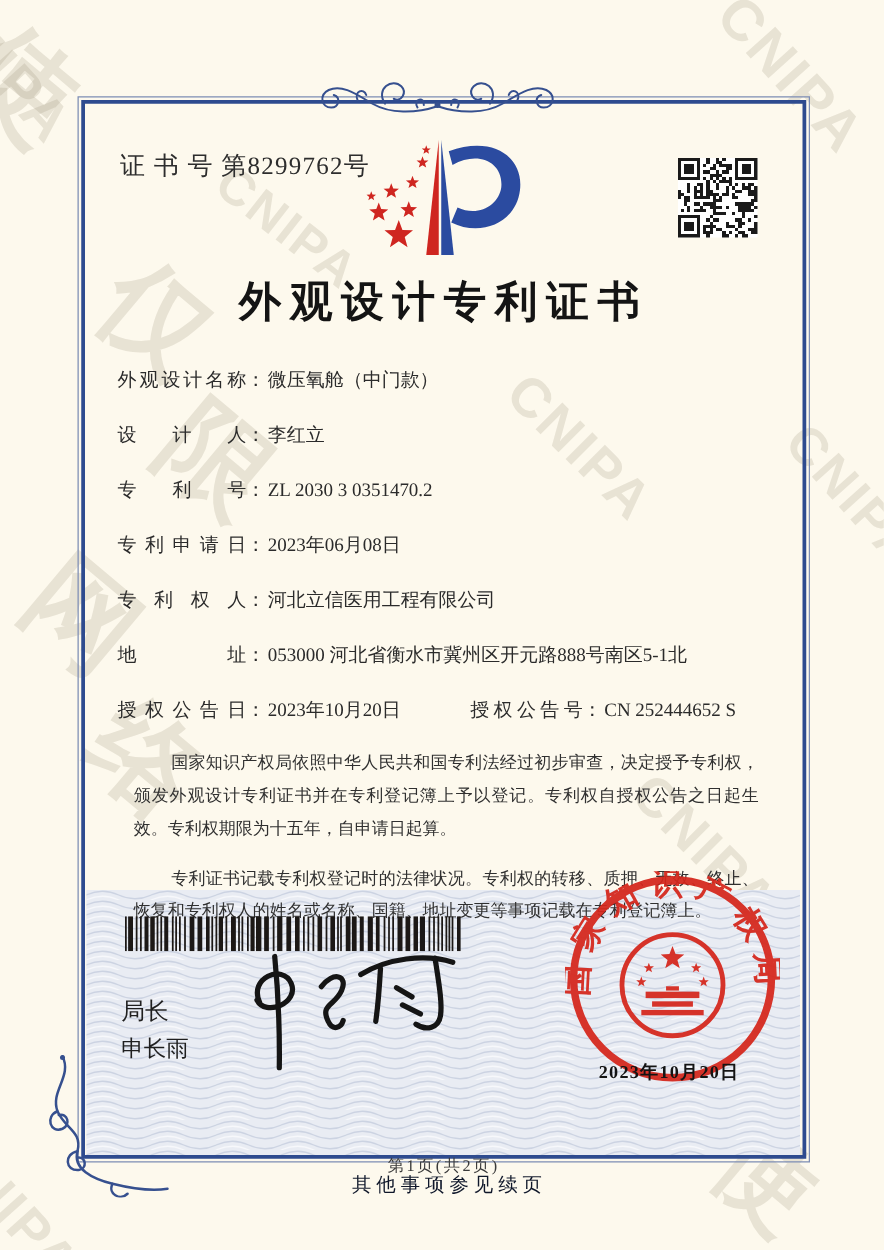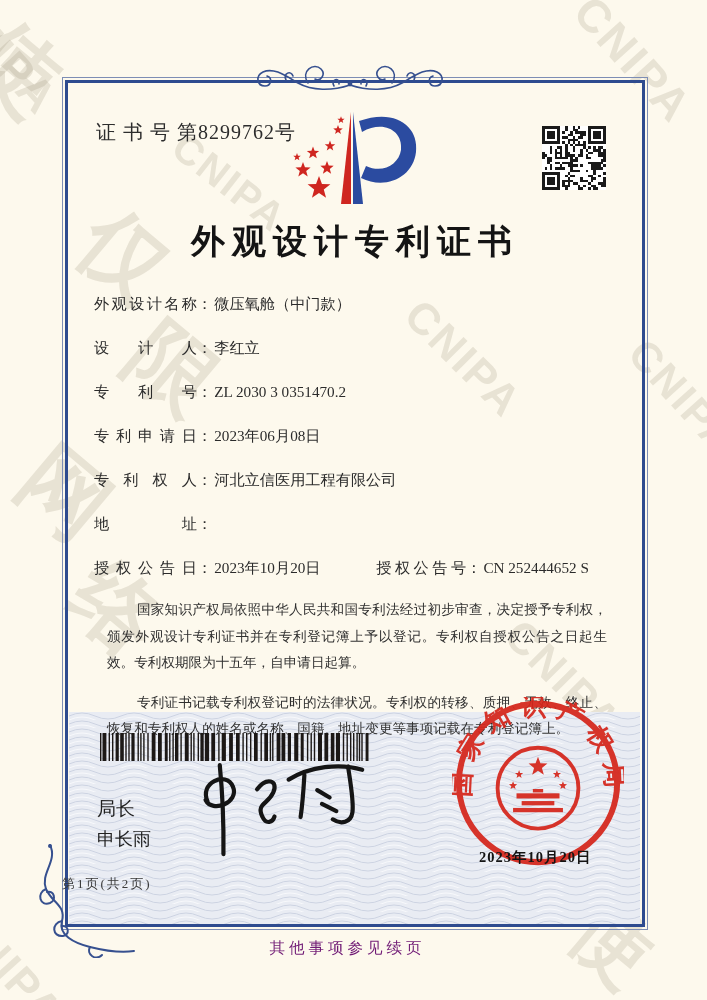--- a/index.html
+++ b/index.html
@@ -45,24 +45,24 @@
   .sig-title{position:absolute;left:97px;top:796px;font-size:19px;color:#1f1f1f;
              font-family:"Liberation Sans",sans-serif;z-index:4}
   .sig-name{position:absolute;left:97px;top:827px;font-size:18px;color:#1f1f1f;
             font-family:"Liberation Sans",sans-serif;z-index:4}
   .sig-script{position:absolute;left:182px;top:754px;width:200px;height:105px;z-index:4}
   
   .seal{position:absolute;left:452px;top:697px;width:172px;height:172px;z-index:5;opacity:.93}
   .seal-date{position:absolute;left:479px;top:848px;font-size:14.5px;font-weight:700;
              color:#141414;letter-spacing:1px;z-index:6}
   
-  .page-num{position:absolute;left:62px;top:875px;width:586px;text-align:left;
+  .page-num{position:absolute;left:62px;top:924px;width:586px;text-align:center;
             font-size:13px;color:#3a3a3a;letter-spacing:2px;z-index:4}
-  .note{position:absolute;left:0;top:938px;width:695px;text-align:center;
-        font-size:15.5px;color:#701a75;letter-spacing:4px;z-index:4}
+  .note{position:absolute;left:12px;top:938px;width:695px;text-align:center;
+        font-size:15.5px;color:#0f172a;letter-spacing:4px;z-index:4}
   
   .orn-top{position:absolute;left:250px;top:55px;width:200px;height:40px;z-index:3}
   .orn-bl{position:absolute;left:36px;top:843px;width:100px;height:115px;z-index:3}
 </style>
 </head>
 <body>
 
 <div id="wmLayer">
     <div class="wm latin" style="left: -34px; top: -20px; font-size: 46px; transform: rotate(48deg); transform-origin: left top;">CNIPA</div>
     <div class="wm cjk" style="left: 12px; top: 6px; font-size: 86px; transform: rotate(40deg); transform-origin: left top;">使</div>
@@ -400,20 +400,21 @@
       </span>
       <span class="fcolon">：</span>
       <span class="fvalue">河北立信医用工程有限公司</span>
     </div>
     <div class="frow">
       <span class="flabel">
         <span>地</span>
         <span>址</span>
       </span>
       <span class="fcolon">：</span>
+      <span class="fvalue">053000 河北省衡水市冀州区开元路888号南区5-1北</span>
     </div>
     <div class="frow">
       <span class="flabel">
         <span>授</span>
         <span>权</span>
         <span>公</span>
         <span>告</span>
         <span>日</span>
       </span>
       <span class="fcolon">：</span>

